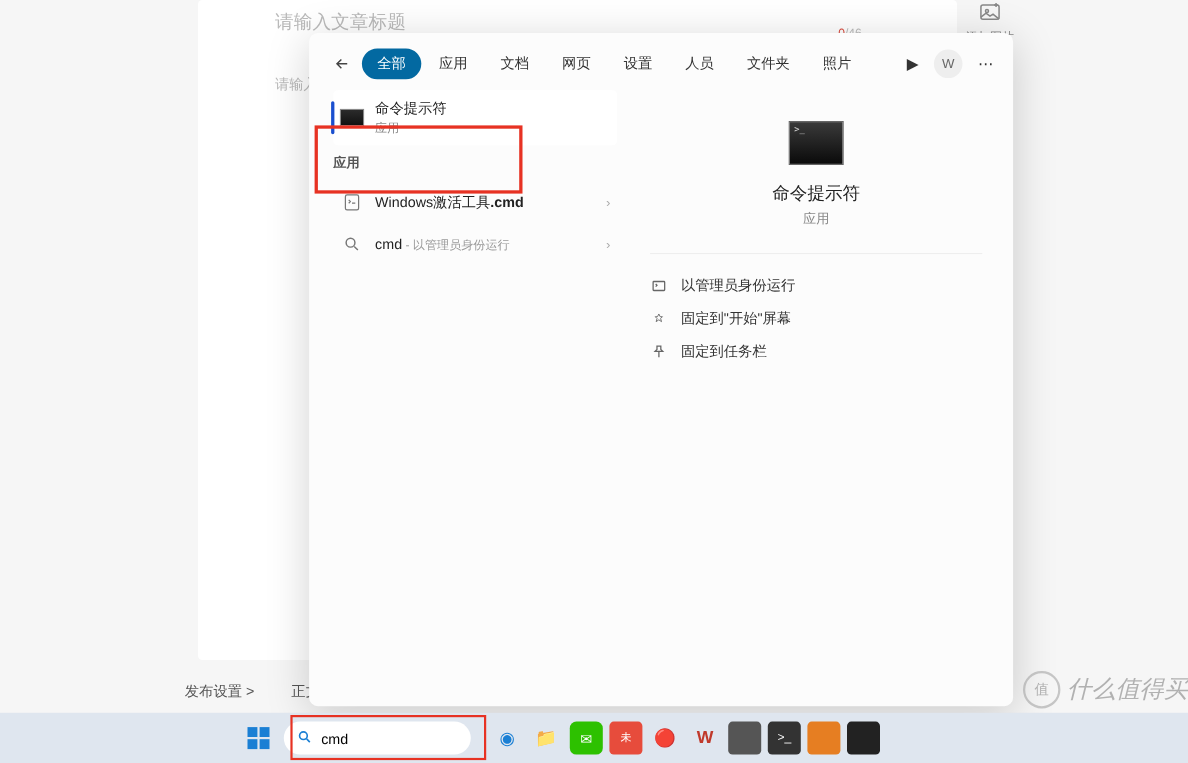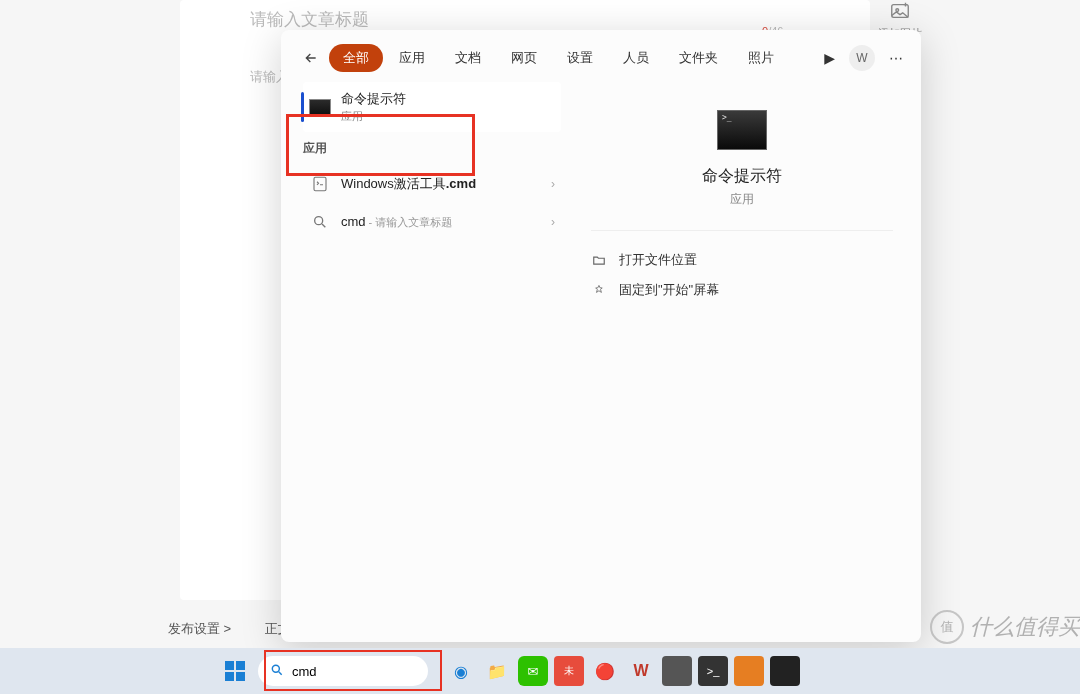--- a/index.html
+++ b/index.html
@@ -16,21 +16,21 @@
   .editor-sidebtn svg { display: block; margin: 0 auto 4px; }
   .editor-footer { position: absolute; left: 168px; top: 620px; font-size: 13px; color: #555; }
   .editor-footer span { margin-right: 30px; }
 
   
   .search-panel { position: absolute; left: 281px; top: 30px; width: 640px; height: 612px; background: #fcfcfc; border-radius: 8px; box-shadow: 0 8px 40px rgba(0,0,0,0.18); }
   .panel-header { display: flex; align-items: center; gap: 6px; padding: 14px 18px 10px; }
   .back-btn { width: 24px; height: 24px; display: flex; align-items: center; justify-content: center; cursor: pointer; color: #444; font-size: 18px; }
   .tabs { display: flex; gap: 2px; flex: 1; }
   .tab { padding: 5px 14px; border-radius: 16px; font-size: 13px; color: #333; cursor: pointer; }
-  .tab.active { background: #c2410c; color: #fff; }
+  .tab.active { background: #0369a1; color: #fff; }
   .header-right { display: flex; align-items: center; gap: 14px; margin-left: auto; }
   .play-icon, .more-icon { font-size: 14px; color: #333; cursor: pointer; }
   .avatar { width: 26px; height: 26px; border-radius: 50%; background: #eee; display: flex; align-items: center; justify-content: center; font-size: 12px; color: #666; }
 
   .panel-body { display: flex; height: calc(100% - 54px); }
   .left-col { width: 290px; padding: 0 10px 0 22px; }
   .right-col { flex: 1; padding: 10px 28px 0 20px; }
 
   .section-label { font-size: 12px; color: #555; font-weight: 600; margin: 8px 0 8px 0; }
 
@@ -147,46 +147,55 @@
       </div>
 
       <div class="result-row">
         <div class="result-icon">
           <svg width="16" height="16" viewBox="0 0 24 24" fill="none" stroke="#777" stroke-width="2">
               <circle cx="10" cy="10" r="6"></circle>
               <path d="M20 20l-5-5"></path>
             </svg>
         </div>
         <div class="result-text">
-          <div class="result-title"><span>cmd</span><span class="result-hint"> - 请输入文章标题</span></div>
+          <div class="result-title"><span>cmd</span><span class="result-hint"> - 以管理员身份运行</span></div>
         </div>
         <div class="chevron">›</div>
       </div>
     </div>
 
     <div class="right-col">
       <div class="preview-icon"></div>
       <div class="preview-title">命令提示符</div>
       <div class="preview-sub">应用</div>
       <div class="divider"></div>
       <div class="action-row">
         <span class="aicon">
             <svg width="14" height="14" viewBox="0 0 24 24" fill="none" stroke="currentColor" stroke-width="2">
-              <path d="M3 7h6l2 2h10v10H3z"></path>
+              <rect x="3" y="5" width="18" height="14" rx="1"></rect>
+              <path d="M7 9l2 2-2 2"></path>
             </svg>
           </span>
-        <span>打开文件位置</span>
+        <span>以管理员身份运行</span>
       </div>
       <div class="action-row">
         <span class="aicon">
             <svg width="14" height="14" viewBox="0 0 24 24" fill="none" stroke="currentColor" stroke-width="2">
               <path d="M12 3l3 6h5l-4 4 2 7-6-4-6 4 2-7-4-4h5z" transform="scale(0.7) translate(5 3)"></path>
             </svg>
           </span>
         <span>固定到"开始"屏幕</span>
+      </div>
+      <div class="action-row">
+        <span class="aicon">
+            <svg width="14" height="14" viewBox="0 0 24 24" fill="none" stroke="currentColor" stroke-width="2">
+              <path d="M9 3h6v5l3 3H6l3-3zM12 11v9"></path>
+            </svg>
+          </span>
+        <span>固定到任务栏</span>
       </div>
     </div>
   </div>
 </div>
 
 <div class="highlight-box1"></div>
 
 <div class="taskbar">
   <div class="start-btn">
     <div class="win-logo">

